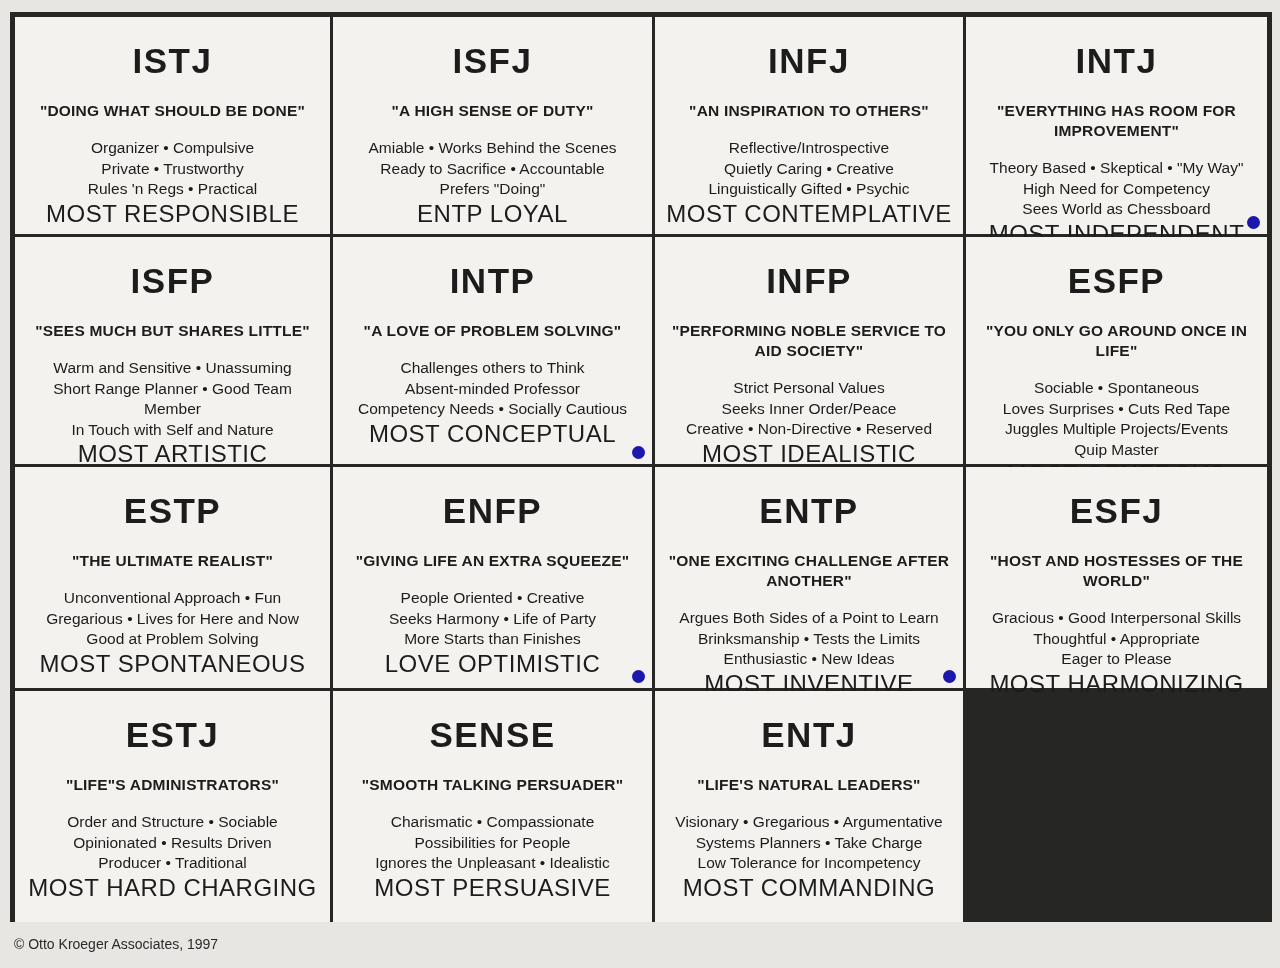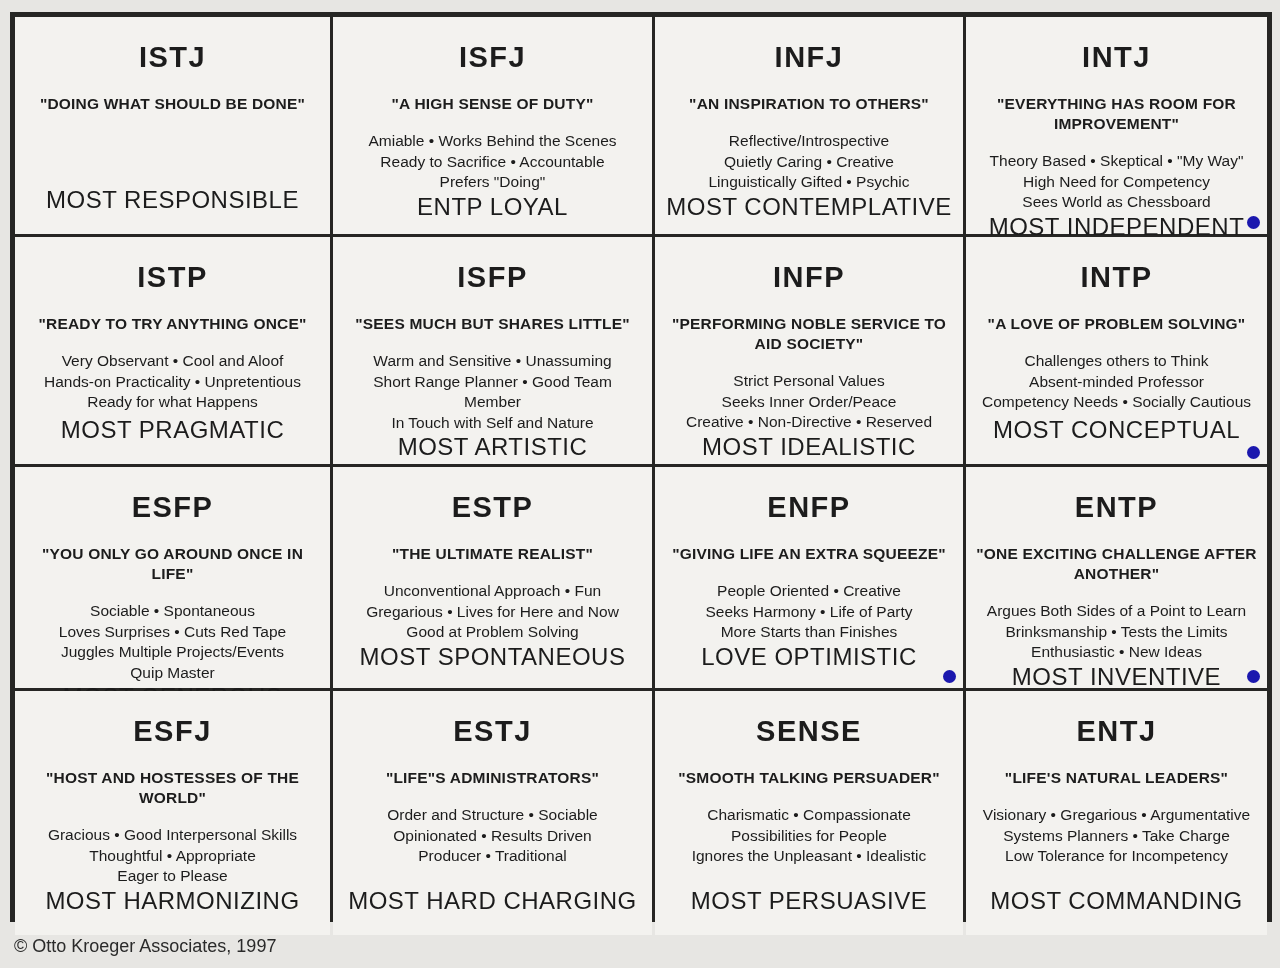--- a/index.html
+++ b/index.html
@@ -34,21 +34,21 @@
     position: relative;
     background: #f3f2ef;
     display: flex;
     flex-direction: column;
     align-items: center;
     text-align: center;
     padding: 16px 10px 16px;
     box-sizing: border-box;
   }
   .code {
-    font-size: 29px;
+    font-size: 35px;
     font-weight: bold;
     letter-spacing: 1.5px;
     margin-top: 8px;
   }
   .quote {
     font-size: 15.5px;
     font-weight: bold;
     letter-spacing: 0.2px;
     margin-top: 20px;
     line-height: 1.3;
@@ -72,32 +72,33 @@
     bottom: 5px;
     width: 13px;
     height: 13px;
     border-radius: 50%;
     background: #1b18ae;
   }
   .copyright {
     position: absolute;
     left: 14px;
     top: 936px;
-    font-size: 18px;
+    font-size: 14px;
     color: #2a2a2a;
   }
 </style>
 </head>
 <body>
 
 <div class="sheet">
   <div class="grid">
   <div class="cell">
     <div class="code">ISTJ</div>
     <div class="quote">"DOING WHAT SHOULD BE DONE"</div>
+    <div class="traits">Organizer • Compulsive<br>Private • Trustworthy<br>Rules 'n Regs • Practical</div>
     <div class="most">MOST RESPONSIBLE</div>
 
   </div>
 
   <div class="cell">
     <div class="code">ISFJ</div>
     <div class="quote">"A HIGH SENSE OF DUTY"</div>
     <div class="traits">Amiable • Works Behind the Scenes<br>Ready to Sacrifice • Accountable<br>Prefers "Doing"</div>
     <div class="most">ENTP LOYAL</div>
 
@@ -112,53 +113,46 @@
   </div>
 
   <div class="cell">
     <div class="code">INTJ</div>
     <div class="quote">"EVERYTHING HAS ROOM FOR IMPROVEMENT"</div>
     <div class="traits">Theory Based • Skeptical • "My Way"<br>High Need for Competency<br>Sees World as Chessboard</div>
     <div class="most">MOST INDEPENDENT</div>
     <span class="dot" style="background: rgb(27, 24, 174);"></span>
   </div>
 
-  <div class="cell">
-    <div class="code">ISTP</div>
-    <div class="quote">"READY TO TRY ANYTHING ONCE"</div>
-    <div class="traits">Very Observant • Cool and Aloof<br>Hands-on Practicality • Unpretentious<br>Ready for what Happens</div>
-    <div class="most">MOST PRAGMATIC</div>
-
-  </div>
 
   <div class="cell">
     <div class="code">ISFP</div>
     <div class="quote">"SEES MUCH BUT SHARES LITTLE"</div>
     <div class="traits">Warm and Sensitive • Unassuming<br>Short Range Planner • Good Team Member<br>In Touch with Self and Nature</div>
     <div class="most">MOST ARTISTIC</div>
 
   </div>
 
   <div class="cell">
+    <div class="code">INTP</div>
+    <div class="quote">"A LOVE OF PROBLEM SOLVING"</div>
+    <div class="traits">Challenges others to Think<br>Absent-minded Professor<br>Competency Needs • Socially Cautious</div>
+    <div class="most">MOST CONCEPTUAL</div>
+    <span class="dot" style="background: rgb(27, 24, 174);"></span>
+  </div>
+
+  <div class="cell">
     <div class="code">INFP</div>
     <div class="quote">"PERFORMING NOBLE SERVICE TO AID SOCIETY"</div>
     <div class="traits">Strict Personal Values<br>Seeks Inner Order/Peace<br>Creative • Non-Directive • Reserved</div>
     <div class="most">MOST IDEALISTIC</div>
 
   </div>
 
   <div class="cell">
-    <div class="code">INTP</div>
-    <div class="quote">"A LOVE OF PROBLEM SOLVING"</div>
-    <div class="traits">Challenges others to Think<br>Absent-minded Professor<br>Competency Needs • Socially Cautious</div>
-    <div class="most">MOST CONCEPTUAL</div>
-    <span class="dot" style="background: rgb(27, 24, 174);"></span>
-  </div>
-
-  <div class="cell">
     <div class="code">ESFP</div>
     <div class="quote">"YOU ONLY GO AROUND ONCE IN LIFE"</div>
     <div class="traits">Sociable • Spontaneous<br>Loves Surprises • Cuts Red Tape<br>Juggles Multiple Projects/Events<br>Quip Master</div>
     <div class="most">MOST GENEROUS</div>
 
   </div>
 
   <div class="cell">
     <div class="code">ESTP</div>
     <div class="quote">"THE ULTIMATE REALIST"</div>

